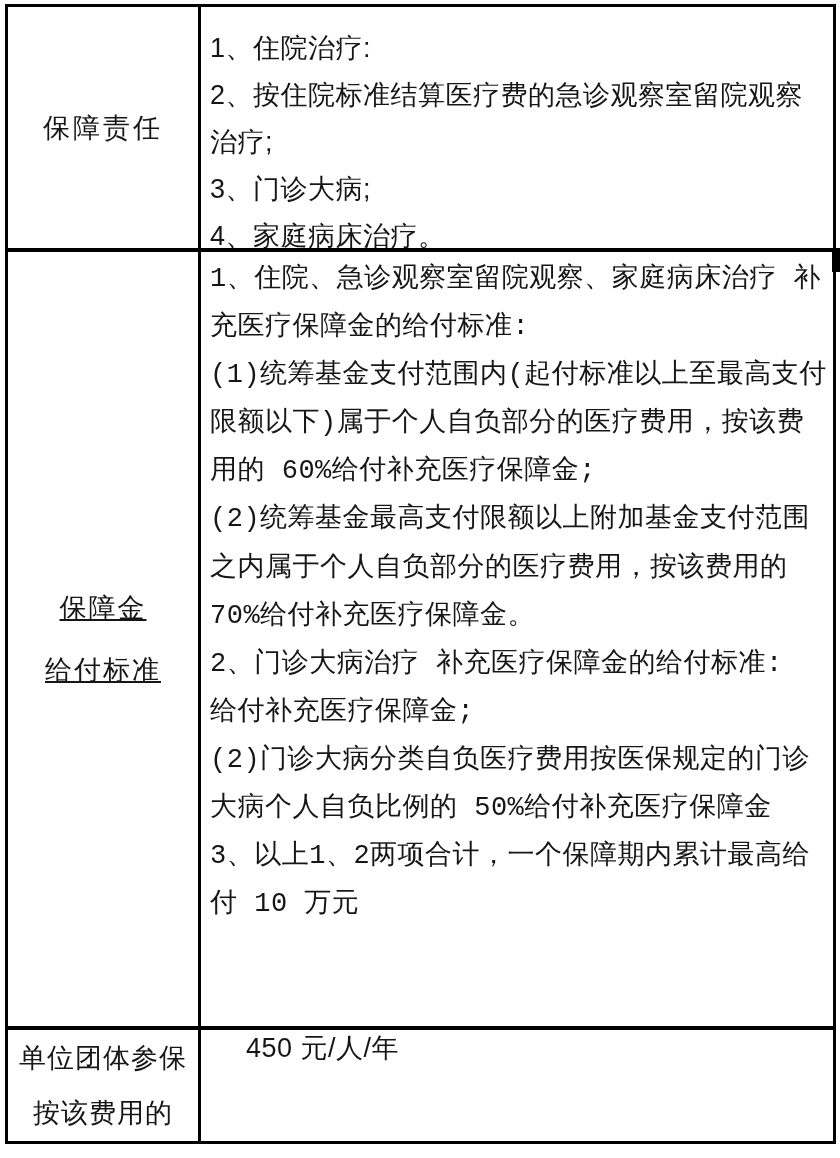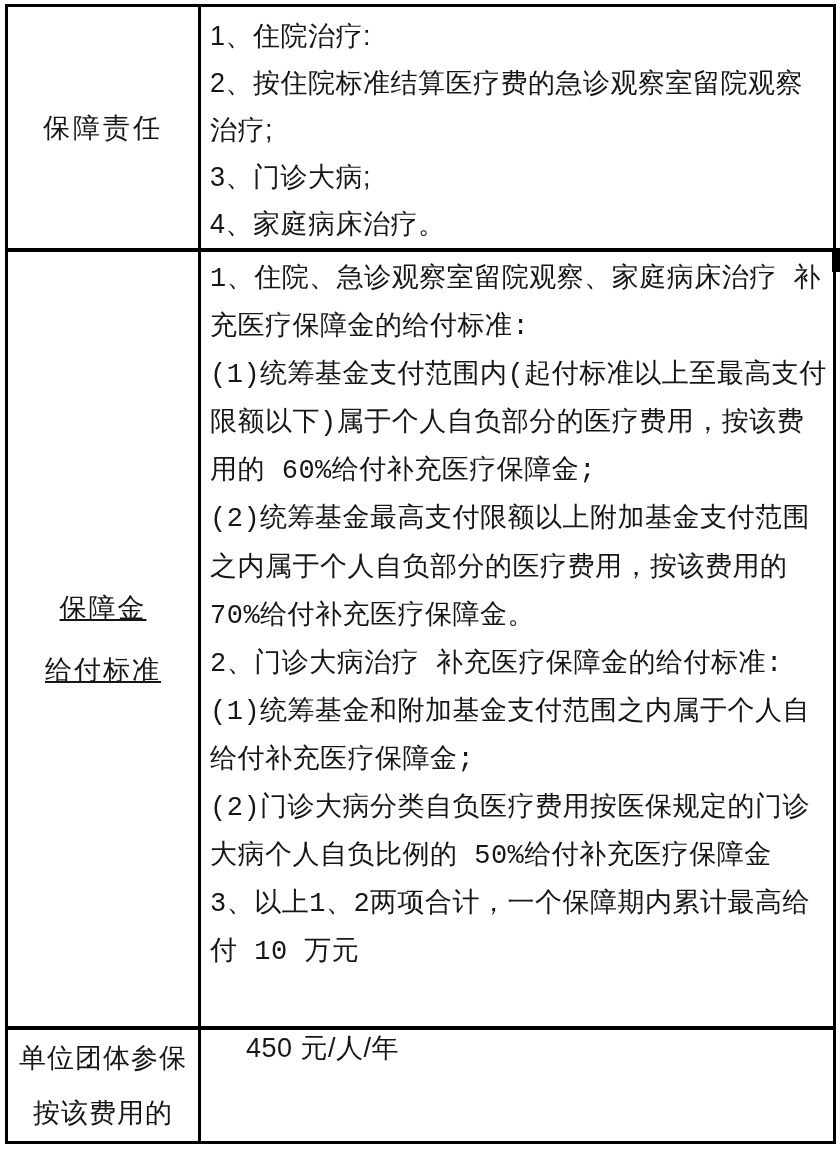--- a/index.html
+++ b/index.html
@@ -53,21 +53,21 @@
     box-sizing: border-box;
     padding-left: 9px;
     padding-right: 2px;
     overflow: hidden;
   }
   .line {
     white-space: nowrap;
     font-size: 27px;
     letter-spacing: 0.5px;
   }
-  .row1 .content-cell { padding-top: 6px; }
+  .row1 .content-cell { padding-top: 18px; }
   .row1 .content-cell .line { line-height: 47px; }
   .row2 .content-cell { padding-top: 3px; }
   .row2 .content-cell .line { line-height: 48.1px; font-family: Liberation Mono, monospace; }
   .row3 .content-cell {
     display: flex;
     flex-direction: column;
     justify-content: flex-start;
     padding-top: 0;
   }
   .label-line {
@@ -113,21 +113,20 @@
       <div class="content-cell">
         <div class="line">1、住院、急诊观察室留院观察、家庭病床治疗 补</div>
         <div class="line">充医疗保障金的给付标准:</div>
         <div class="line">(1)统筹基金支付范围内(起付标准以上至最高支付</div>
         <div class="line">限额以下)属于个人自负部分的医疗费用，按该费</div>
         <div class="line">用的 60%给付补充医疗保障金;</div>
         <div class="line">(2)统筹基金最高支付限额以上附加基金支付范围</div>
         <div class="line">之内属于个人自负部分的医疗费用，按该费用的</div>
         <div class="line">70%给付补充医疗保障金。</div>
         <div class="line">2、门诊大病治疗 补充医疗保障金的给付标准:</div>
-        <div class="line">(1)统筹基金和附加基金支付范围之内属于个人自</div>
         <div class="line">给付补充医疗保障金;</div>
         <div class="line">(2)门诊大病分类自负医疗费用按医保规定的门诊</div>
         <div class="line">大病个人自负比例的 50%给付补充医疗保障金</div>
         <div class="line">3、以上1、2两项合计，一个保障期内累计最高给</div>
         <div class="line">付 10 万元</div>
       </div>
     </div>
 
     <div class="row row3">
       <div class="label-cell">

